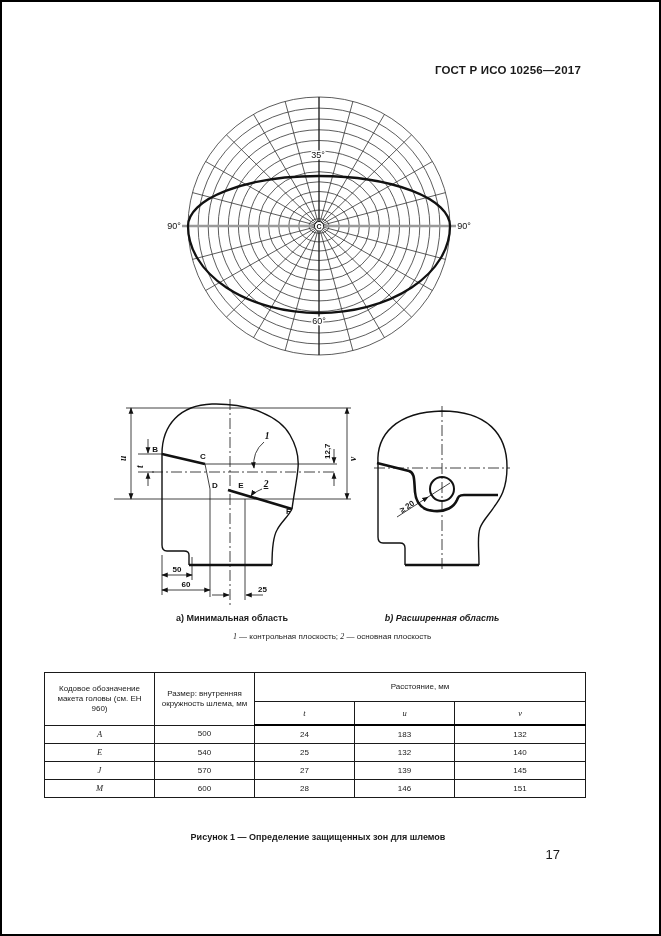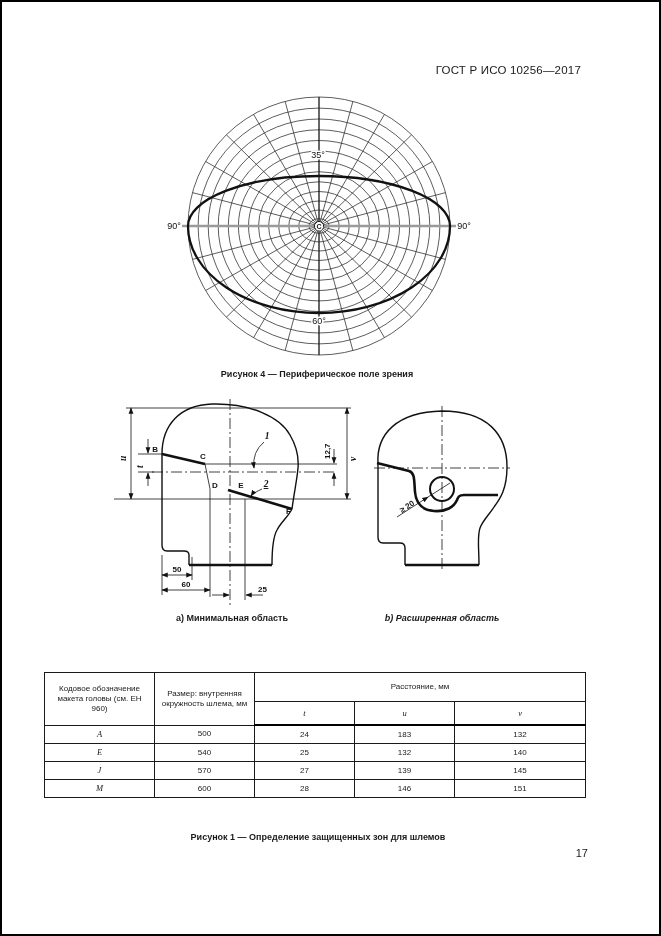--- a/index.html
+++ b/index.html
@@ -2,29 +2,29 @@
 <html><head>
 <meta charset="utf-8">
 <style>
   html,body{margin:0;padding:0;background:#e8e8e8;}
   #page{
     position:relative;width:661px;height:936px;background:#fff;
     border:2px solid #000;box-sizing:border-box;overflow:hidden;
     font-family:"Liberation Sans",sans-serif;color:#1a1a1a;
   }
   .abs{position:absolute;}
-  #doc-header{top:62px;right:78px;font-size:11.5px;font-weight:normal;letter-spacing:.2px;}
+  #doc-header{top:62px;right:78px;font-size:11.5px;font-weight:bold;letter-spacing:.2px;}
   .fig-caption{font-size:9px;font-weight:bold;text-align:center;}
   #fig4-caption{top:367px;left:165px;width:300px;}
   #fig5-caption{top:830px;left:116px;width:400px;}
   #sub-a{top:611px;left:130px;width:200px;}
   #sub-b{top:611px;left:340px;width:200px;font-style:italic;}
   #legend{top:630px;left:130px;width:400px;font-size:8px;text-align:center;color:#222;}
   .it{font-family:"Liberation Serif",serif;font-style:italic;}
-  #page-number{top:845px;left:556px;width:30px;text-align:right;font-size:11px;}
+  #page-number{top:845px;left:528px;width:30px;text-align:right;font-size:13px;}
   svg{position:absolute;overflow:visible;}
   svg text{font-family:"Liberation Sans",sans-serif;fill:#111;}
   .gridline{fill:none;stroke:#333;stroke-width:.8;}
   .halo{paint-order:stroke;stroke:#fff;stroke-width:3px;font-size:9px;}
   .outline{fill:none;stroke:#111;stroke-width:1.4;}
   .thick{fill:none;stroke:#111;stroke-width:2.6;}
   .thin{fill:none;stroke:#111;stroke-width:.8;}
   .dashdot{fill:none;stroke:#111;stroke-width:.8;stroke-dasharray:11 3 2 3;}
   .ptlabel{font-size:8px;font-weight:bold;}
   .dimlabel{font-size:8px;font-weight:bold;}
@@ -94,21 +94,20 @@
       <path d="M36,139 A131,50 0 0 1 298,139 A131,87 0 0 1 36,139" fill="none" stroke="#111" stroke-width="2.3"></path>
       <circle cx="167" cy="139" r="4.5" fill="#fff" stroke="#111" stroke-width="1"></circle>
       <text class="halo" x="167" y="142" text-anchor="middle" style="font-size:7px;font-weight:bold">C</text>
       <text class="halo" x="166" y="71" text-anchor="middle">35°</text>
       <text class="halo" x="167" y="237" text-anchor="middle">60°</text>
       <text class="halo" x="22" y="142" text-anchor="middle">90°</text>
       <text class="halo" x="312" y="142" text-anchor="middle">90°</text>
     </g>
   </svg>
 
-  <div id="fig4-caption" class="abs fig-caption">Рисунок 4 — Периферическое поле зрения</div>
 
   <svg id="fig5a-svg" style="left:98px;top:393px;" width="262" height="222" viewBox="0 0 262 222">
     <defs>
       <marker id="arA" viewBox="0 0 10 10" refX="9" refY="5" markerWidth="8" markerHeight="8" orient="auto-start-reverse">
         <path d="M0,1.2 L10,5 L0,8.8 z" fill="#111"></path>
       </marker>
     </defs>
 
     <path class="outline" d="M62,59 C62,30 80,10 112,9 C150,8 180,22 190,40 C197,52 199,62 198,73 C197,85 194,98 192,114"></path>
     <path class="outline" d="M192,114 C188,122 181,127 177,135 C173,142 172,152 172,170"></path>
@@ -177,20 +176,21 @@
     <path class="thick" d="M15,63 L47,71 C53,73 52,80 53,92 C54,103 60,110 72,111 C84,112 92,107 95,100 C96,97 97,95 102,95 L136,95"></path>
     <circle cx="80" cy="89" r="12" fill="none" stroke="#111" stroke-width="2"></circle>
     <line class="thin" x1="35" y1="117" x2="66" y2="97" marker-end="url(#arB)"></line>
     <line class="thin" x1="66" y1="97" x2="88" y2="83"></line>
     <text class="dimlabel" transform="translate(40,113) rotate(-33)">≥ 20</text>
   </svg>
 
   <div id="sub-a" class="abs fig-caption">а) Минимальная область</div>
   <div id="sub-b" class="abs fig-caption">b) Расширенная область</div>
 
+  <div id="legend" class="abs"><span class="it">1</span><span> — контрольная плоскость; </span><span class="it">2</span><span> — основная плоскость</span></div>
 
   <table id="zone-table" class="abs">
     <colgroup>
       <col style="width:110px">
         <col style="width:100px">
         <col style="width:100px">
         <col style="width:100px">
         <col style="width:131px">
     </colgroup>
     <thead>

